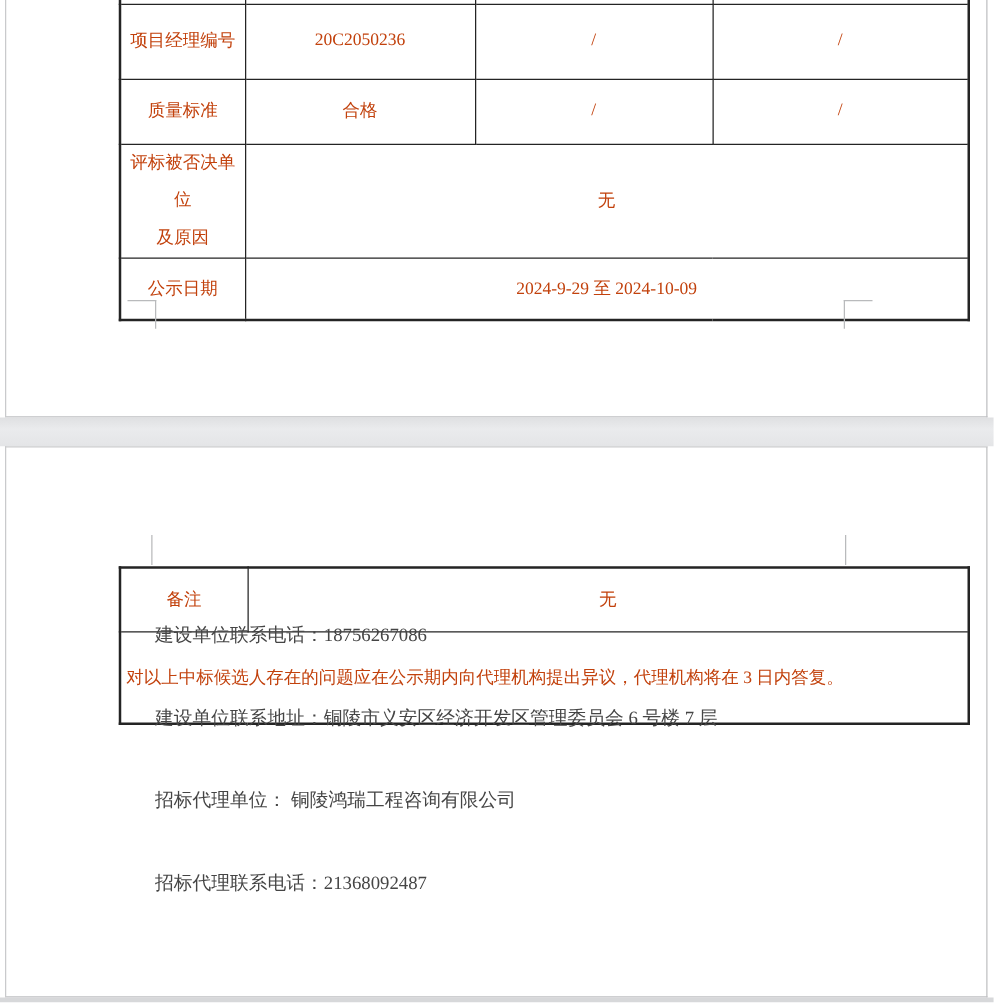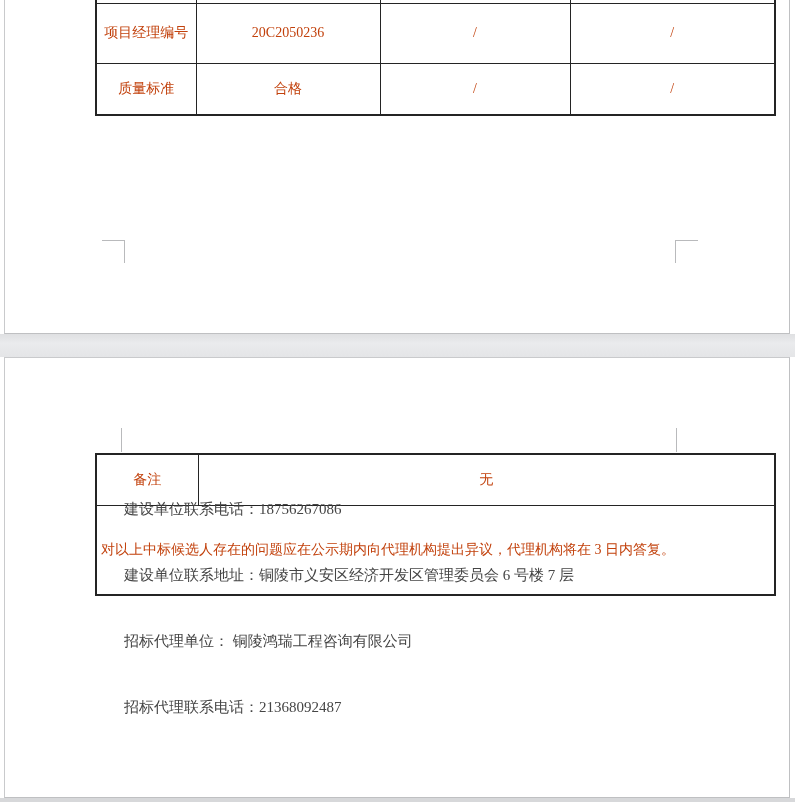--- a/index.html
+++ b/index.html
@@ -46,21 +46,21 @@
   }
   #table-p1 { top:0; border:2px solid #242424; border-top:none; }
   #table-p1 tr.sliver td { border-top:none; height:3px; padding:0; }
   #table-p1 tr.r-a td { height:60px; }
   #table-p1 tr.r-b td { height:52px; }
   #table-p1 tr.r-c td { height:66px; }
   #table-p1 tr.r-d td { height:50px; }
   .two-line div { line-height:30px; }
   #table-p2 { top:95px; border:2px solid #242424; }
   #table-p2 tr.r-remark td { height:51px; }
-  #table-p2 tr.r-notice td { height:90px; text-align:left; padding:0 4px; }
+  #table-p2 tr.r-notice td { height:74px; text-align:left; padding:0 4px; }
   
   .contact {
     position:absolute; left:119px; top:96px; 
     font-size:15px; line-height:22px; color:#454545; white-space:pre;
   }
   .contact .line { height:22px; }
 </style>
 </head>
 <body>
 
@@ -83,20 +83,31 @@
       <td>项目经理编号</td>
       <td>20C2050236</td>
       <td>/</td>
       <td>/</td>
     </tr>
     <tr class="r-b">
       <td>质量标准</td>
       <td>合格</td>
       <td>/</td>
       <td>/</td>
+    </tr>
+    <tr class="r-c">
+      <td class="two-line">
+        <div>评标被否决单位</div>
+        <div>及原因</div>
+      </td>
+      <td colspan="3">无</td>
+    </tr>
+    <tr class="r-d">
+      <td>公示日期</td>
+      <td colspan="3">2024-9-29 至 2024-10-09</td>
     </tr>
   </tbody>
     </table>
 </div>
 
 <div class="mark mark-bl"></div>
 <div class="mark mark-br"></div>
 
 <div class="page-gap"></div>
 

